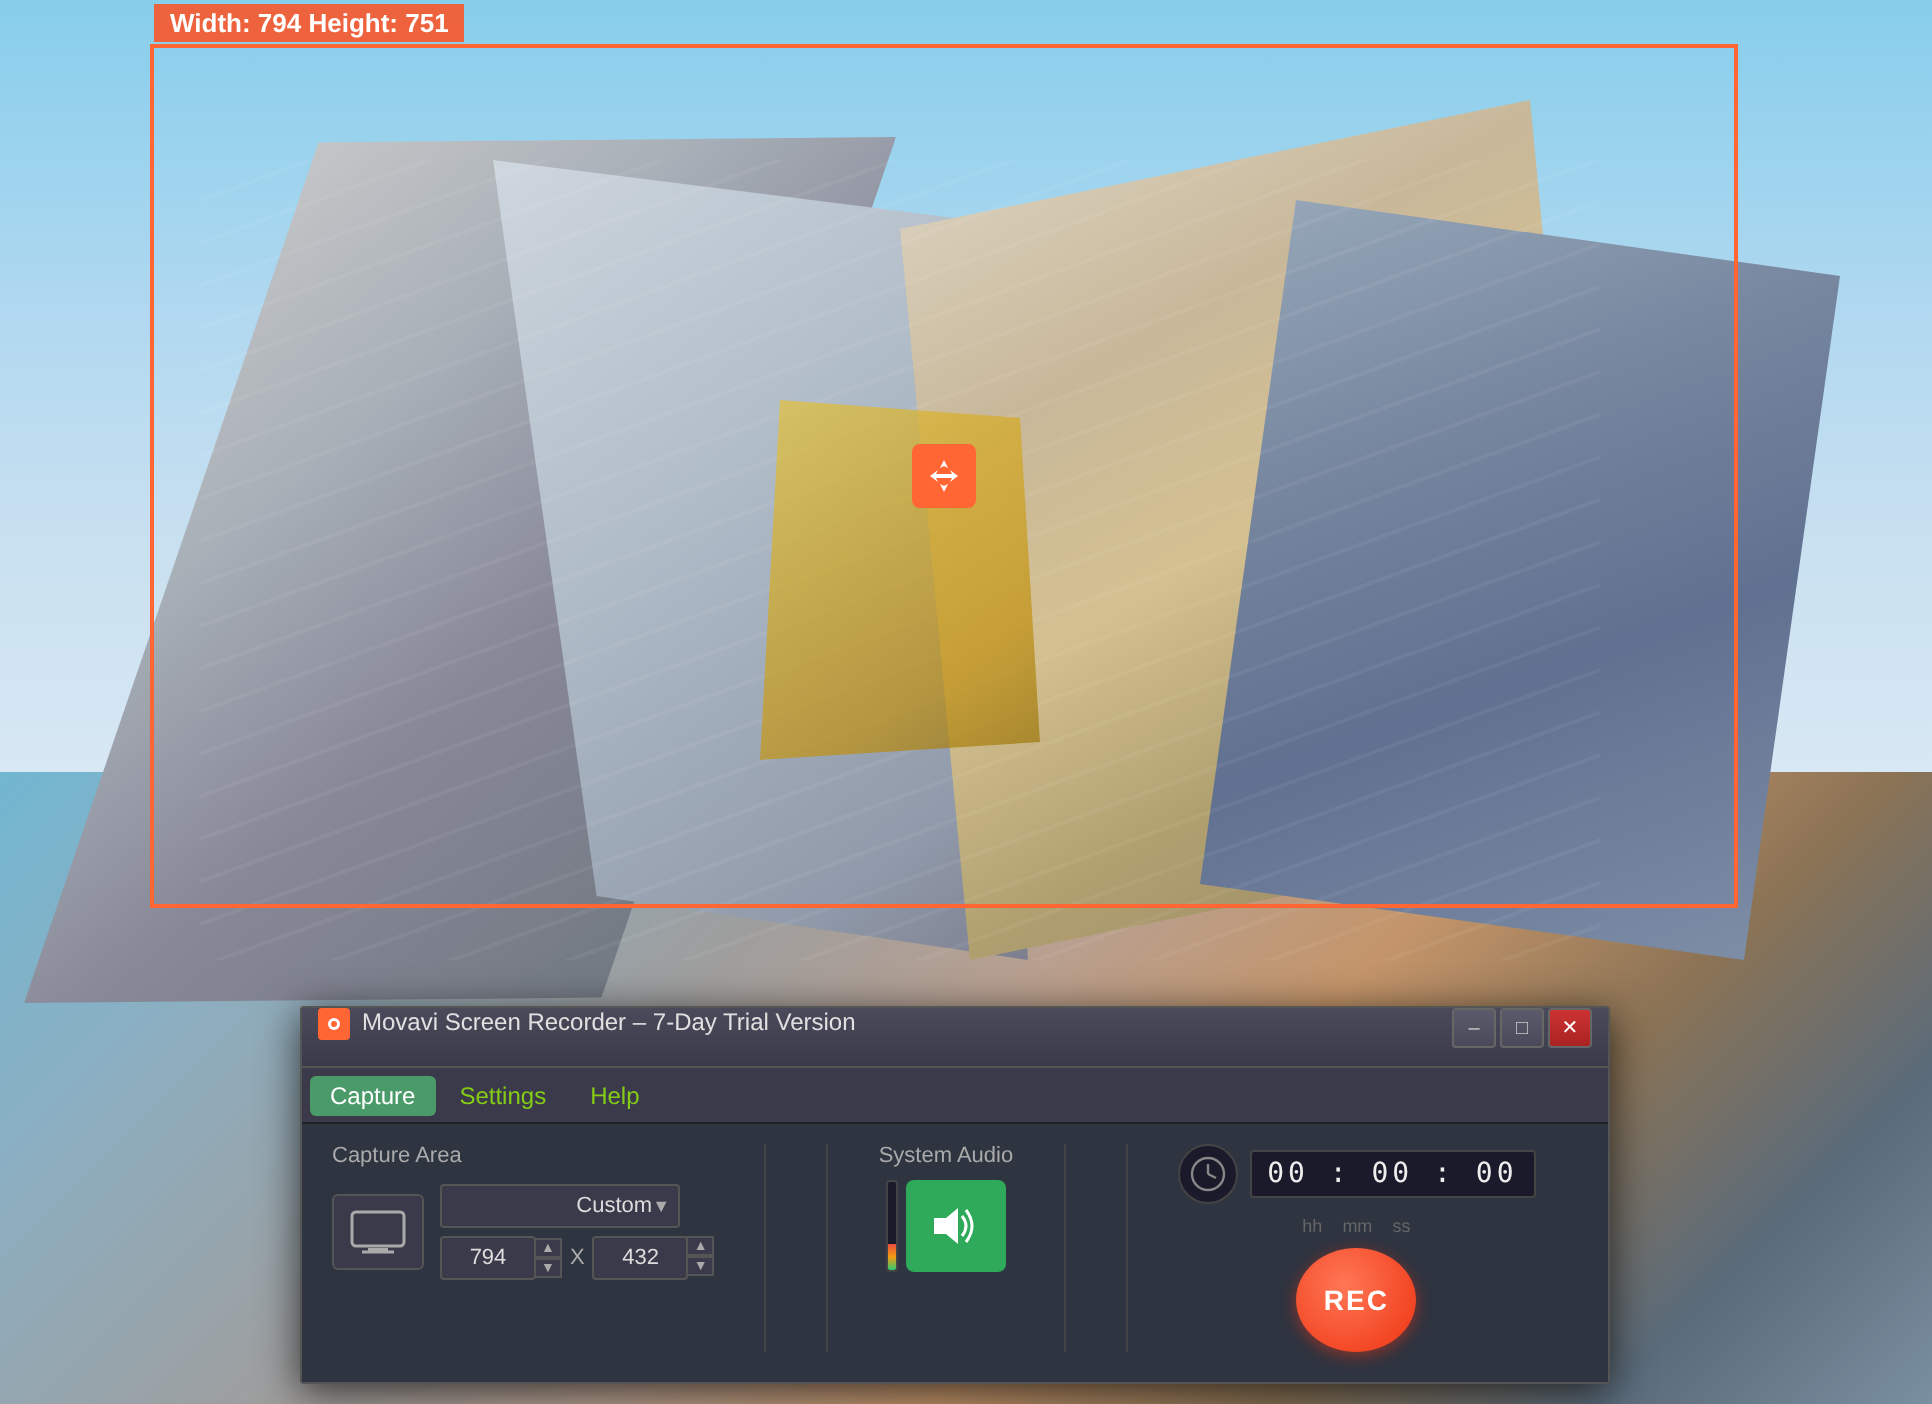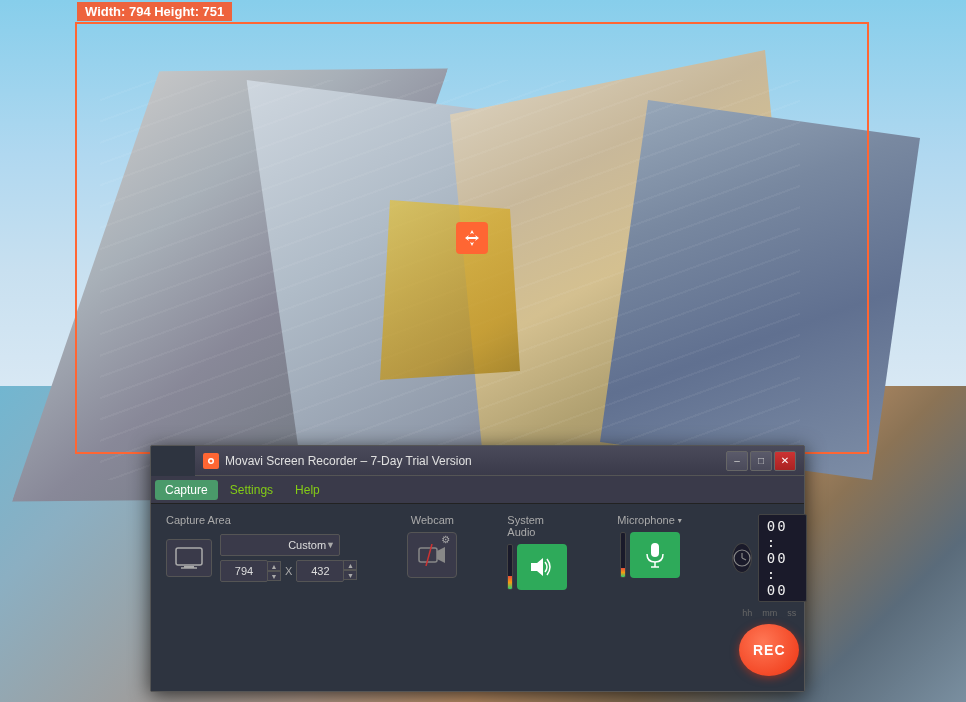--- a/index.html
+++ b/index.html
@@ -73,24 +73,22 @@
       box-shadow: 0 4px 20px rgba(0,0,0,0.7);
       z-index: 100;
       border-radius: 2px;
     }
 
     
     .title-bar {
       background: linear-gradient(to bottom, #4A4A5A 0%, #3A3A4A 100%);
       height: 30px;
       display: flex;
-      align-items: center;
       padding: 0 8px;
       border-bottom: 1px solid #555;
-      margin-left: 44px;
     }
 
     .title-bar-icon {
       width: 16px;
       height: 16px;
       margin-right: 6px;
       background: #FF6633;
       border-radius: 2px;
       display: flex;
       align-items: center;
@@ -534,35 +532,20 @@
                 <div class="spinner-btn">▼</div>
               </div>
             </div>
           </div>
         </div>
       </div>
     </div>
 
     <div class="divider"></div>
 
-    <div class="webcam-section">
-      <div class="section-header">
-        <span>Webcam</span>
-      </div>
-      <div style="position:relative;">
-        <div class="device-btn inactive">
-          <svg width="28" height="22" viewBox="0 0 28 22" fill="none">
-            <rect x="1" y="4" width="18" height="14" rx="2" stroke="#888" stroke-width="1.5" fill="none"></rect>
-            <polygon points="19,7 27,3 27,19 19,15" fill="#888"></polygon>
-            <line x1="14" y1="0" x2="8" y2="22" stroke="#CC3333" stroke-width="1.5"></line>
-          </svg>
-        </div>
-        <div class="gear-overlay">⚙</div>
-      </div>
-    </div>
 
     <div class="divider"></div>
 
     <div class="audio-section">
       <div class="section-header">
         <span>System Audio</span>
       </div>
       <div style="display:flex;align-items:center;gap:4px;">
 
         <div class="audio-level">
@@ -573,40 +556,20 @@
             <polygon points="2,7 8,7 14,2 14,20 8,15 2,15"></polygon>
             <path d="M16,6 Q20,11 16,16" stroke="white" stroke-width="1.5" fill="none"></path>
             <path d="M18,3 Q24,11 18,19" stroke="white" stroke-width="1.5" fill="none"></path>
           </svg>
         </div>
       </div>
     </div>
 
     <div class="divider"></div>
 
-    <div class="mic-section">
-      <div class="section-header">
-        <span>Microphone</span>
-        <span class="arrow">▾</span>
-      </div>
-      <div style="display:flex;align-items:center;gap:4px;">
-
-        <div class="audio-level">
-          <div class="audio-level-fill" style="height:20%;"></div>
-        </div>
-        <div class="device-btn active">
-          <svg width="22" height="26" viewBox="0 0 22 26" fill="white">
-            <rect x="7" y="1" width="8" height="14" rx="4" fill="white"></rect>
-            <path d="M3,12 Q3,20 11,20 Q19,20 19,12" stroke="white" stroke-width="1.5" fill="none"></path>
-            <line x1="11" y1="20" x2="11" y2="25" stroke="white" stroke-width="1.5"></line>
-            <line x1="7" y1="25" x2="15" y2="25" stroke="white" stroke-width="1.5"></line>
-          </svg>
-        </div>
-      </div>
-    </div>
 
     <div class="divider"></div>
 
     <div style="display:flex;flex-direction:column;align-items:center;gap:6px;">
 
       <div style="display:flex;align-items:center;gap:6px;">
         <div style="width:30px;height:30px;background:#1A1A2A;border:1px solid #444;border-radius:50%;display:flex;align-items:center;justify-content:center;">
           <svg width="18" height="18" viewBox="0 0 18 18" fill="none">
             <circle cx="9" cy="9" r="8" stroke="#888" stroke-width="1.2"></circle>
             <line x1="9" y1="4" x2="9" y2="9" stroke="#888" stroke-width="1.2"></line>

